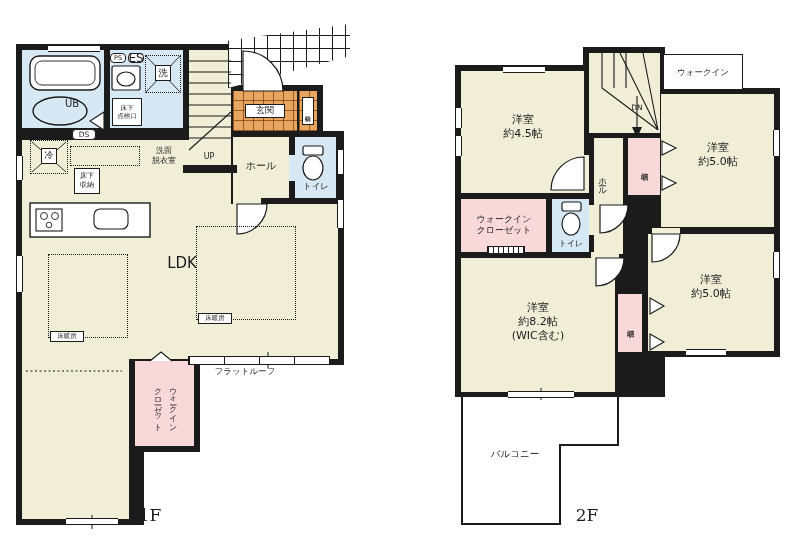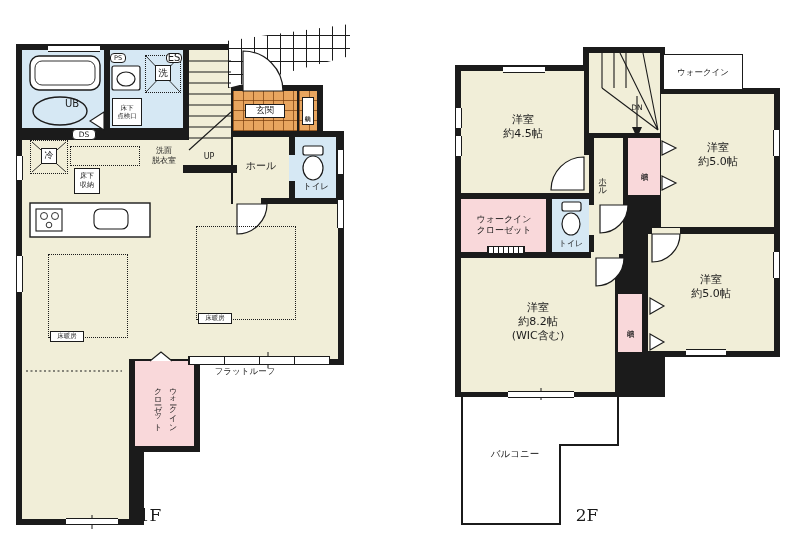--- a/index.html
+++ b/index.html
@@ -162,35 +162,36 @@
   <div class="a stripes" style="left:487px;top:246px;width:38px;height:8px;"></div>
 
   <div class="a dotted" style="left:30px;top:140px;width:38px;height:34px;"></div>
   <div class="a dotted" style="left:70px;top:146px;width:70px;height:20px;"></div>
   <div class="a dotted" style="left:145px;top:55px;width:36px;height:38px;"></div>
   <div class="a dotted" style="left:48px;top:254px;width:80px;height:84px;"></div>
   <div class="a dotted" style="left:196px;top:226px;width:100px;height:94px;"></div>
 
   <div class="a lbl" style="left:58px;top:97px;width:28px;height:14px;font-size:10px;">UB</div>
   <div class="a lbl pill" style="left:110px;top:53px;width:16px;height:10px;font-size:6.5px;">PS</div>
-  <div class="a lbl pill" style="left:128px;top:53px;width:16px;height:10px;font-size:10px;margin-left:38px;">ES</div>
+  <div class="a lbl pill" style="left:128px;top:53px;width:16px;height:10px;font-size:12px;">ES</div>
   <div class="a lbl boxl" style="left:155px;top:65px;width:16px;height:16px;font-size:9.5px;">洗</div>
   <div class="a lbl boxl" style="left:112px;top:98px;width:30px;height:28px;font-size:6.5px;">床下
 点検口</div>
   <div class="a lbl" style="left:144px;top:98px;width:40px;height:28px;font-size:8px;margin-top:44px;">洗面
 脱衣室</div>
   <div class="a lbl pill" style="left:72px;top:129px;width:24px;height:11px;font-size:7.5px;">DS</div>
   <div class="a lbl boxl" style="left:41px;top:148px;width:16px;height:16px;font-size:9px;">冷</div>
   <div class="a lbl boxl" style="left:74px;top:168px;width:26px;height:26px;font-size:7px;">床下
 収納</div>
   <div class="a lbl" style="left:194px;top:151px;width:30px;height:11px;font-size:8px;">UP</div>
   <div class="a lbl boxl" style="left:245px;top:104px;width:40px;height:14px;font-size:9px;">玄関</div>
   <div class="a lbl-v boxl" style="left:302px;top:97px;width:12px;height:28px;font-size:6px;">収納</div>
   <div class="a lbl" style="left:237px;top:160px;width:48px;height:13px;font-size:10px;">ホール</div>
   <div class="a lbl" style="left:296px;top:181px;width:40px;height:11px;font-size:8.5px;">トイレ</div>
+  <div class="a lbl" style="left:92px;top:254px;width:180px;height:18px;font-size:15px;">LDK</div>
   <div class="a lbl boxl" style="left:50px;top:331px;width:34px;height:11px;font-size:6.5px;">床暖房</div>
   <div class="a lbl boxl" style="left:198px;top:313px;width:34px;height:11px;font-size:6.5px;">床暖房</div>
   <div class="a lbl" style="left:203px;top:366px;width:84px;height:11px;font-size:8.5px;">フラットルーフ</div>
   <div class="a lbl-v" style="left:145px;top:370px;width:40px;height:70px;font-size:8px;">ウォークイン
 クローゼット</div>
   <div class="a lbl ftitle" style="left:131px;top:506px;width:38px;height:20px;">1F</div>
 
   <div class="a lbl" style="left:471px;top:112px;width:104px;height:30px;font-size:11px;">洋室
 約4.5帖</div>
   <div class="a lbl" style="left:592px;top:103px;width:24px;height:10px;font-size:7.5px;margin-left:33px;">DN</div>

